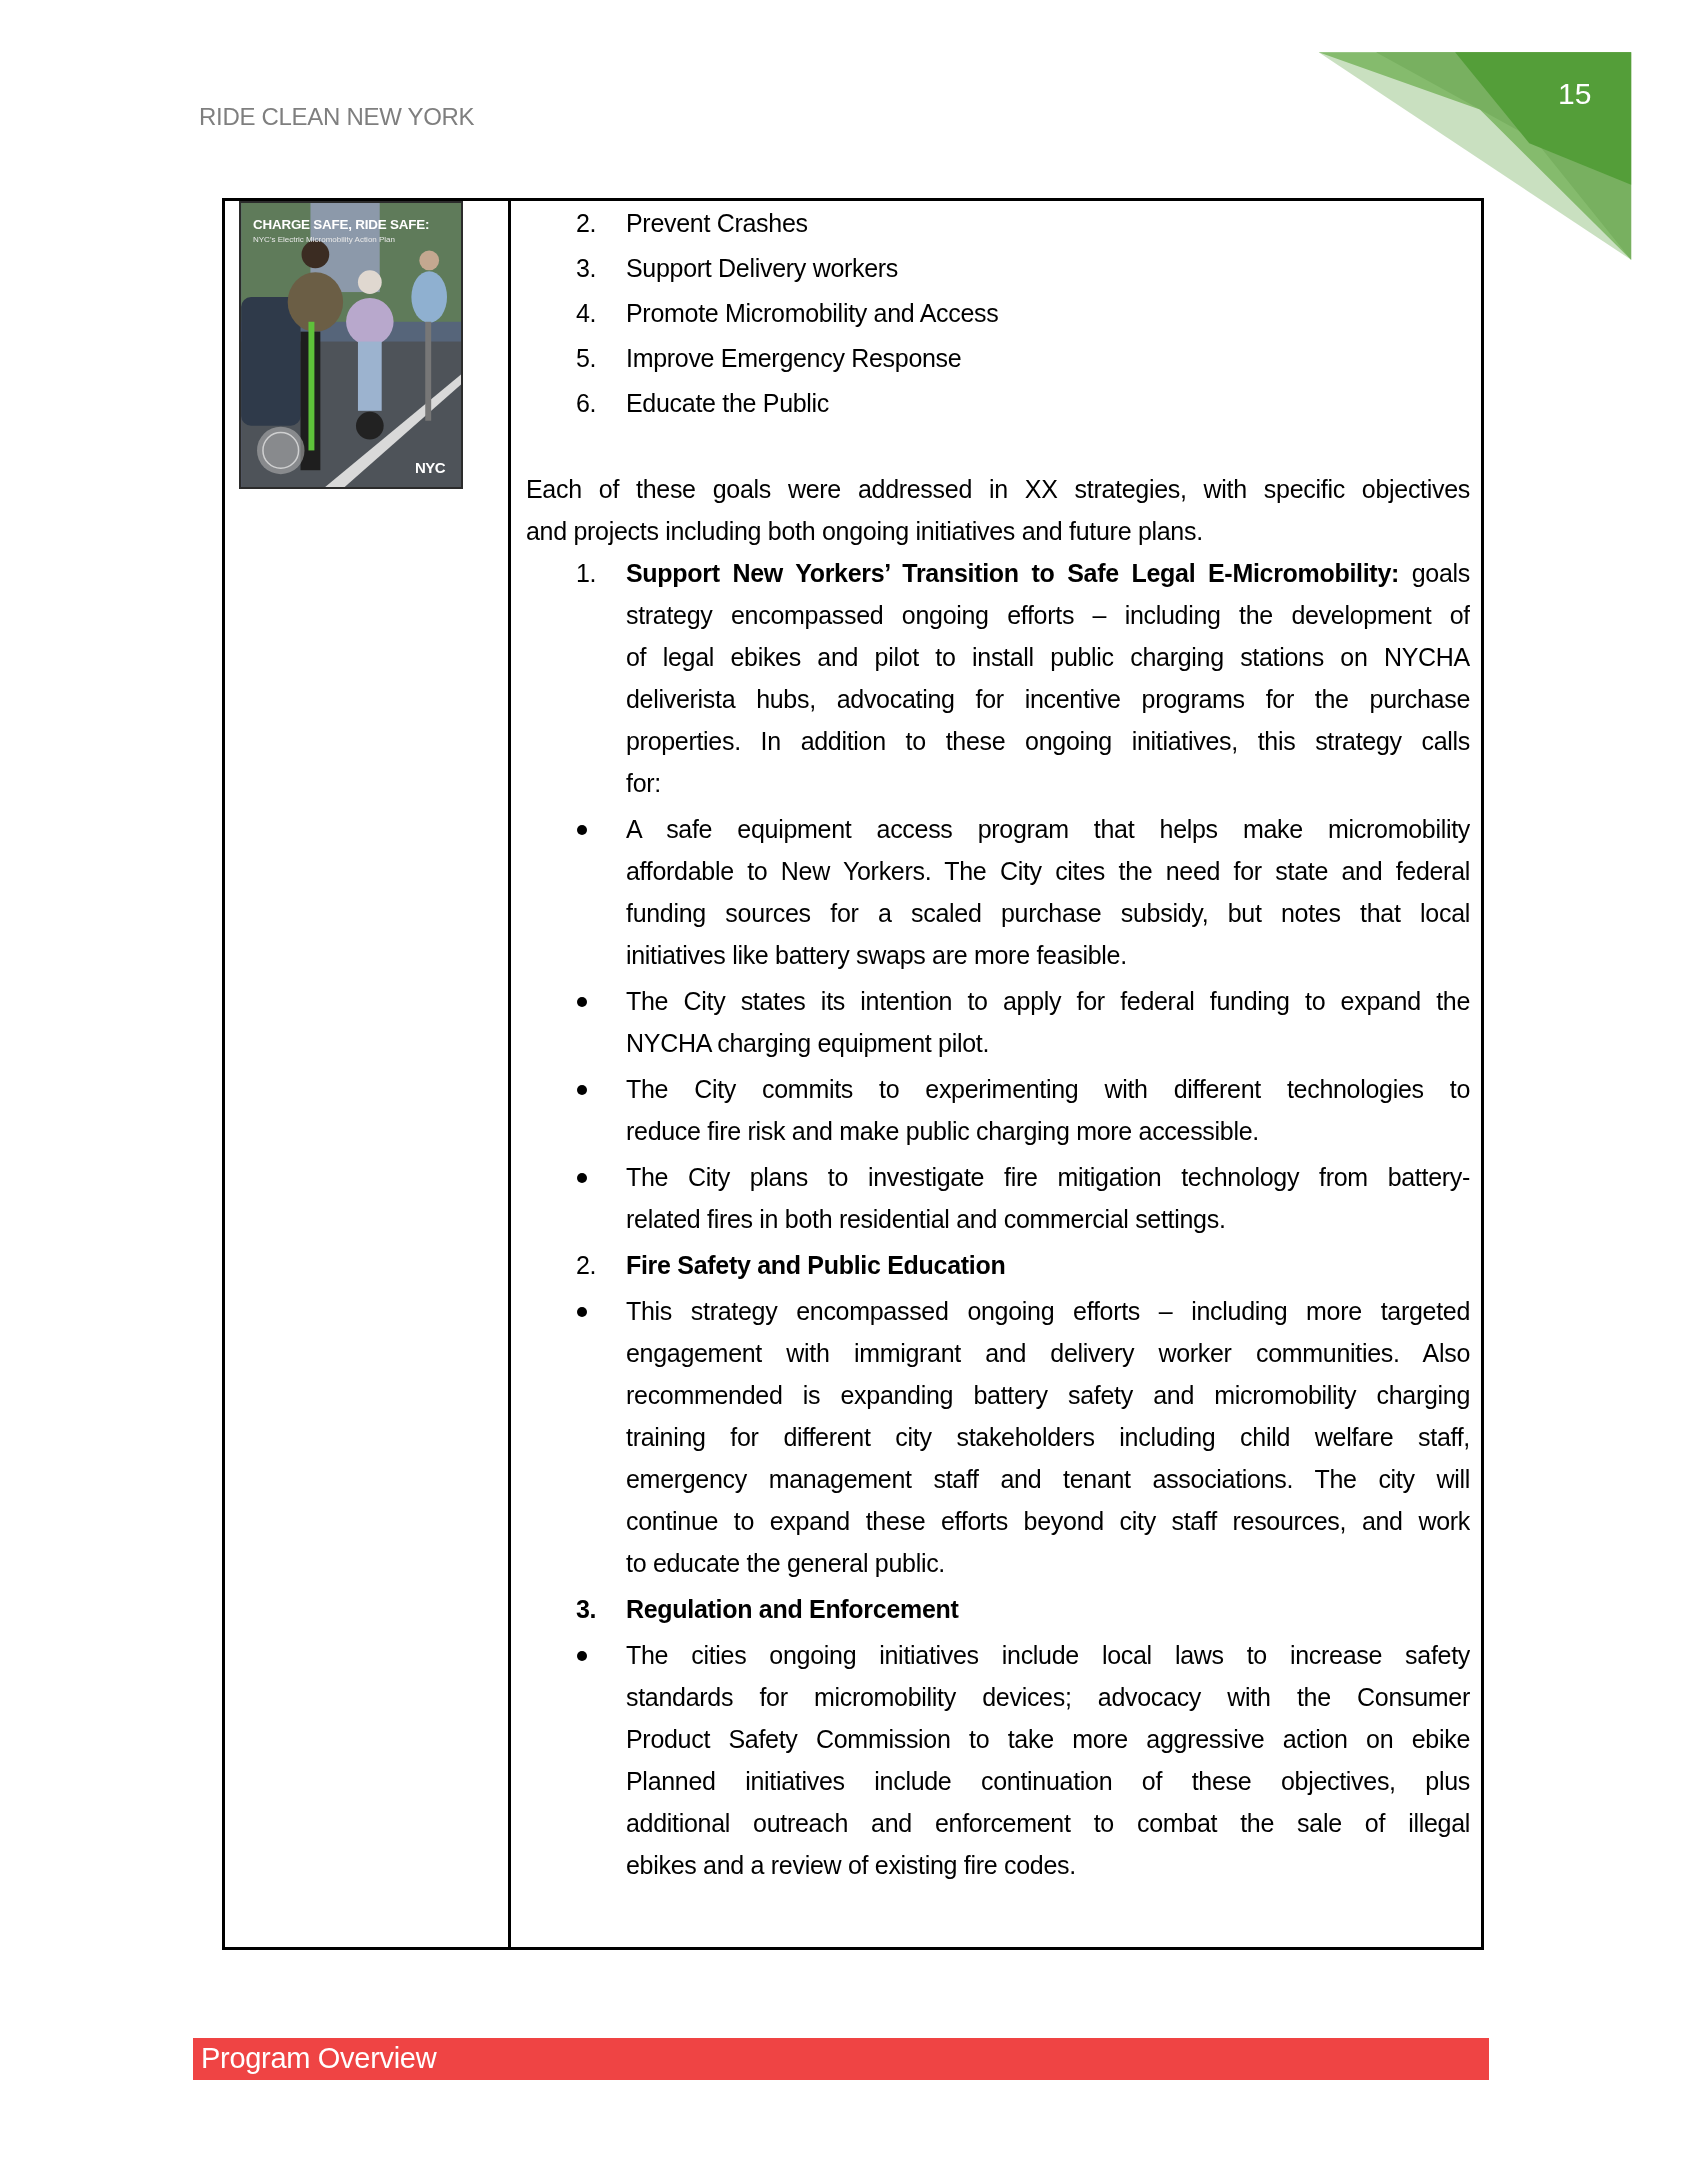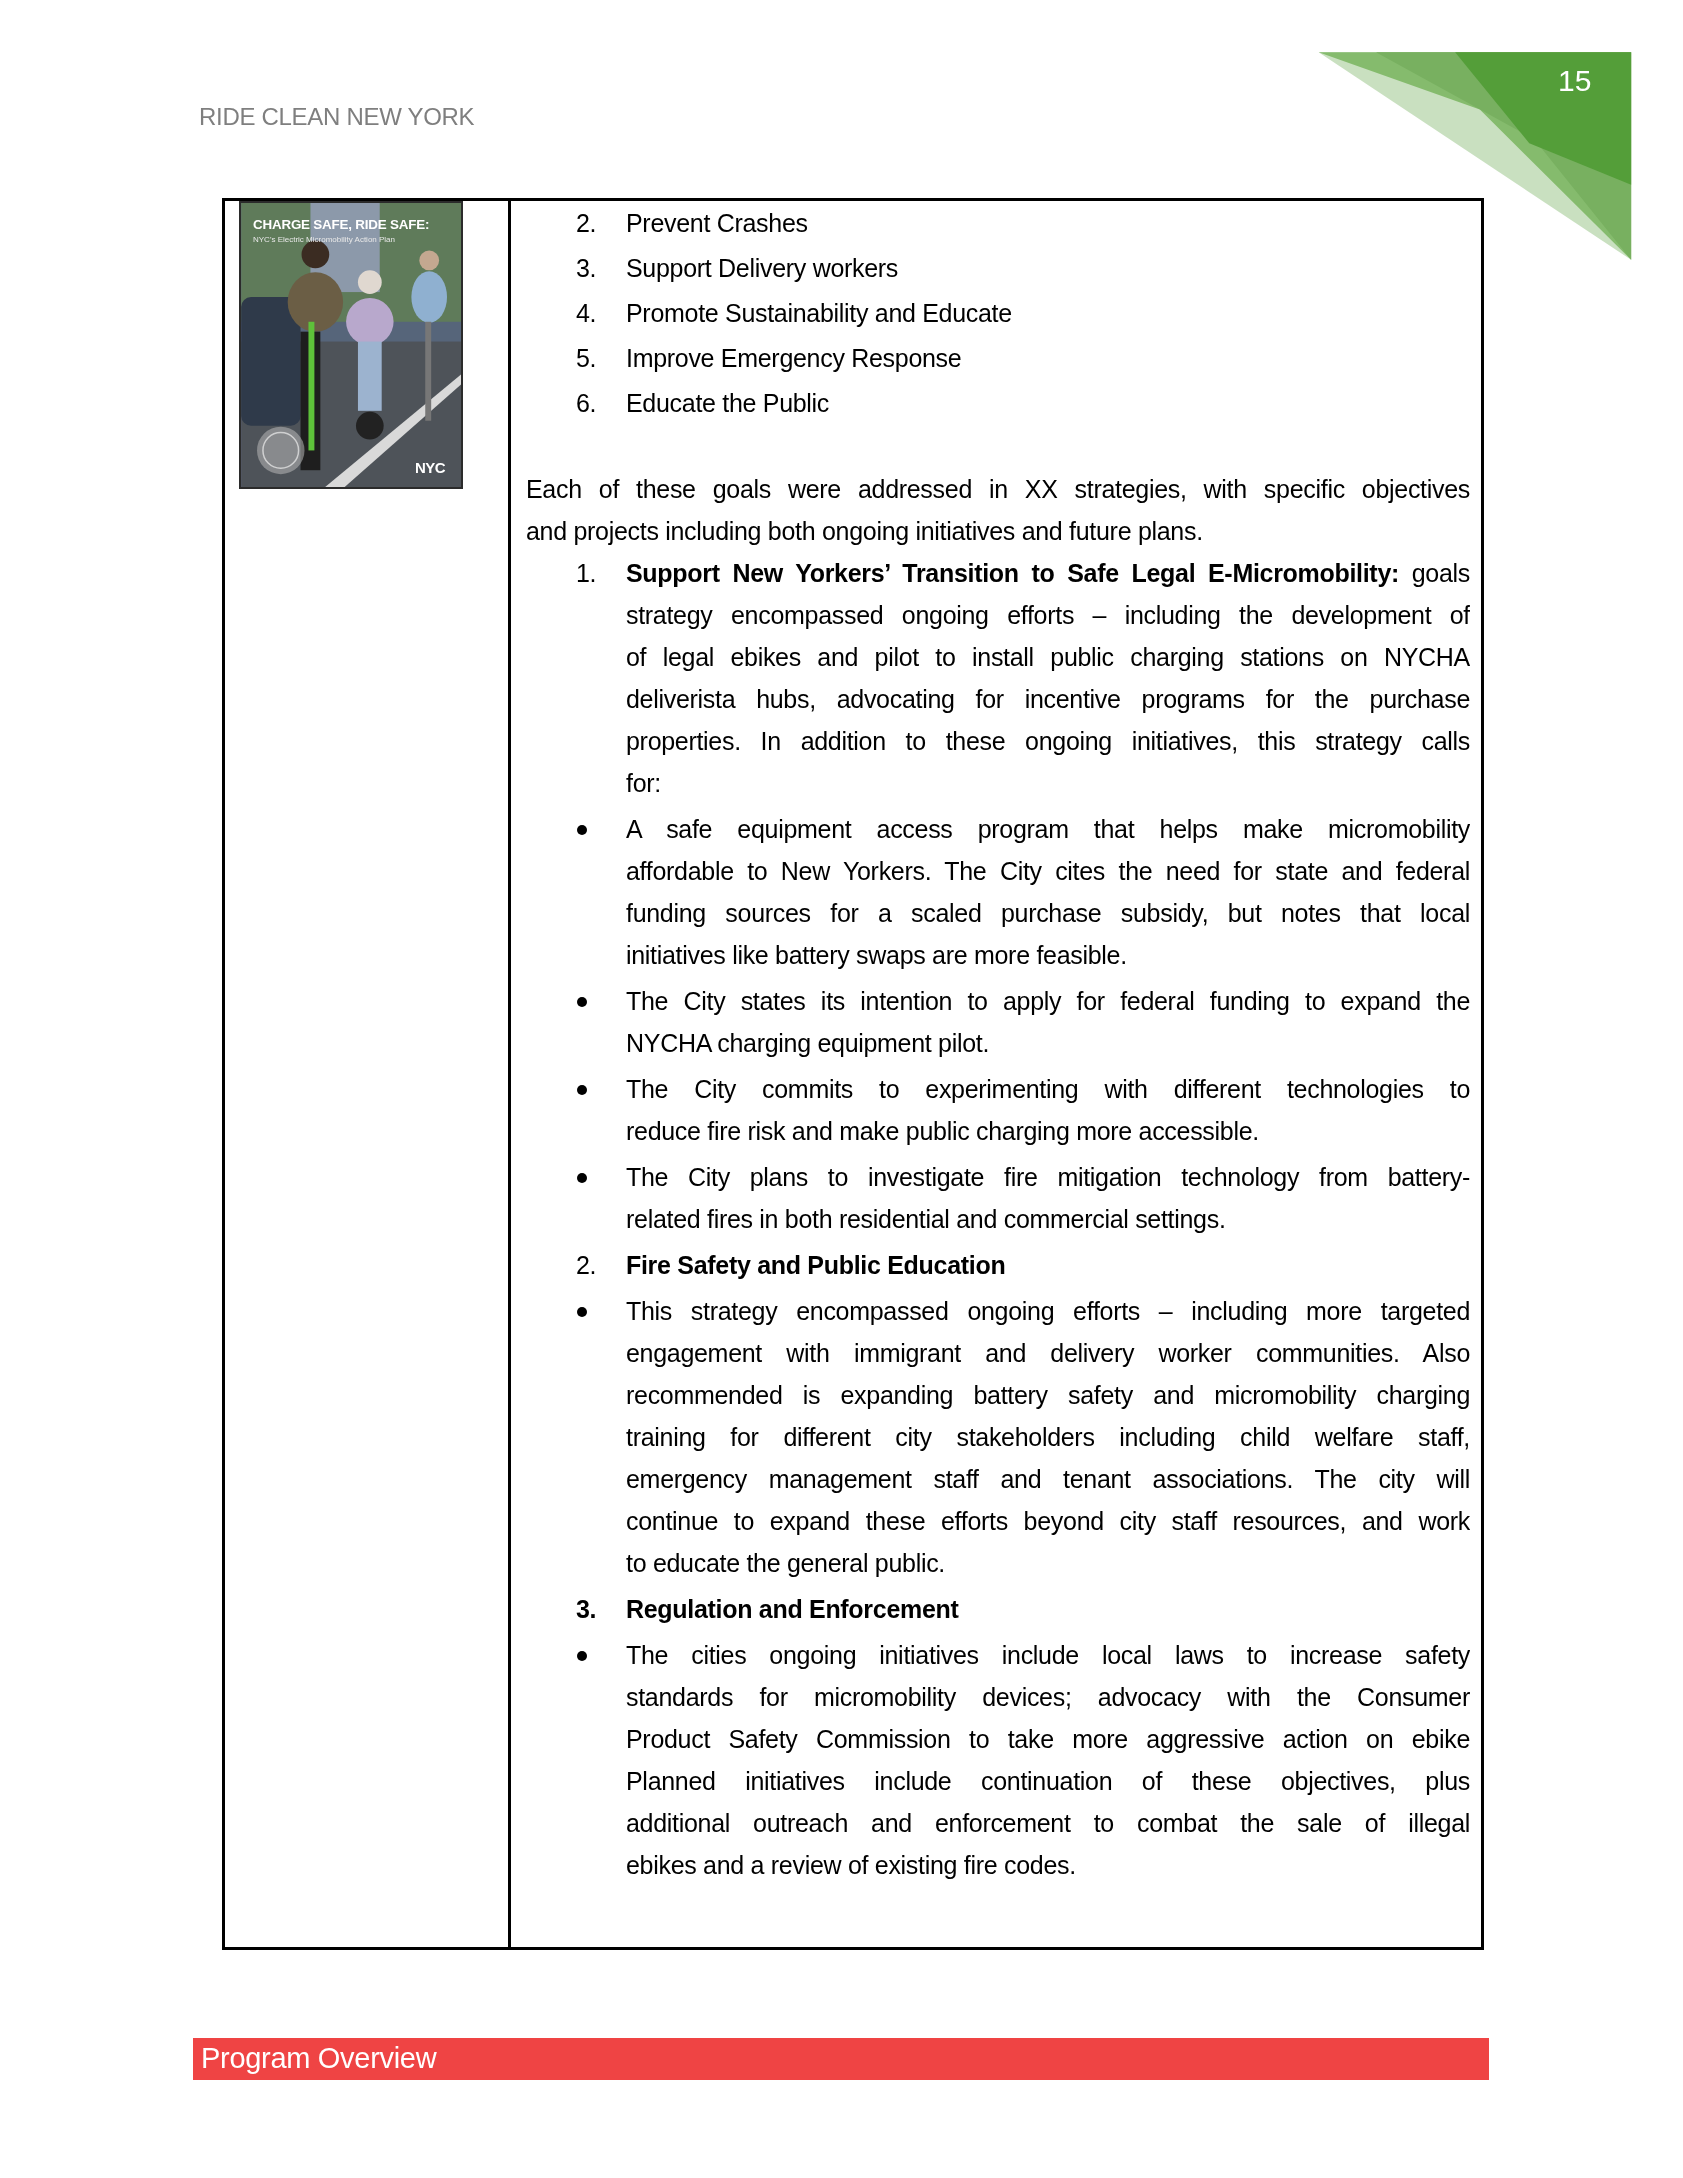--- a/index.html
+++ b/index.html
@@ -3,21 +3,21 @@
 <meta charset="utf-8">
 <style>
   html, body { margin: 0; padding: 0; background: #ffffff; }
   body { width: 1683px; height: 2178px; position: relative; overflow: hidden;
          font-family: "Liberation Sans", sans-serif; color: #000; }
 
   .running-head { position: absolute; left: 199px; top: 103px; font-size: 24px;
                   color: #7f7f7f; letter-spacing: -0.3px; white-space: nowrap; }
 
   .corner-deco { position: absolute; left: 1287px; top: 40px; width: 356px; height: 238px; }
-  .page-number { position: absolute; left: 1558px; top: 64px; font-size: 30px; color: #ffffff; }
+  .page-number { position: absolute; left: 1558px; top: 77px; font-size: 30px; color: #ffffff; }
 
   .doc-table { position: absolute; left: 222px; top: 198px; width: 1262px; height: 1752px;
                box-sizing: border-box; border: 3px solid #000; }
   .doc-table .divider { position: absolute; left: 283px; top: 0; bottom: 0; width: 3px; background: #000; }
 
   .cover { position: absolute; left: 14px; top: 0px; width: 224px; height: 288px;
            box-sizing: border-box; border: 2px solid #2b2b2b; overflow: hidden; background: #8b5cf6; }
   .cover svg { position: absolute; left: 0; top: 0; }
   .cover-title { position: absolute; left: 12px; top: 14px; font-size: 13.4px; font-weight: bold; color: #fff;
                  letter-spacing: -0.2px; white-space: nowrap; }
@@ -78,21 +78,21 @@
     </svg>
     <div class="cover-title">CHARGE SAFE, RIDE SAFE:</div>
     <div class="cover-sub">NYC's Electric Micromobility Action Plan</div>
     <div class="cover-logo">NYC</div>
   </div>
 
   <div class="content" id="content">
       <div>
         <div class="item line" style="height: 45px; line-height: 45px;"><span class="marker" style="line-height: 45px;">2.</span><span>Prevent Crashes</span></div>
         <div class="item line" style="height: 45px; line-height: 45px;"><span class="marker" style="line-height: 45px;">3.</span><span>Support Delivery workers</span></div>
-        <div class="item line" style="height: 45px; line-height: 45px;"><span class="marker" style="line-height: 45px;">4.</span><span>Promote Sustainability and Educate</span></div>
+        <div class="item line" style="height: 45px; line-height: 45px;"><span class="marker" style="line-height: 45px;">4.</span><span>Promote Micromobility and Access</span></div>
         <div class="item line" style="height: 45px; line-height: 45px;"><span class="marker" style="line-height: 45px;">5.</span><span>Improve Emergency Response</span></div>
         <div class="item line" style="height: 45px; line-height: 45px;"><span class="marker" style="line-height: 45px;">6.</span><span>Educate the Public</span></div>
       </div>
       <div class="gap-l"></div>
       <div>
         <div class="line jline">Each of these goals were addressed in XX strategies, with specific objectives</div>
         <div class="line">and projects including both ongoing initiatives and future plans.</div>
       </div>
       <div>
         <div class="item">

